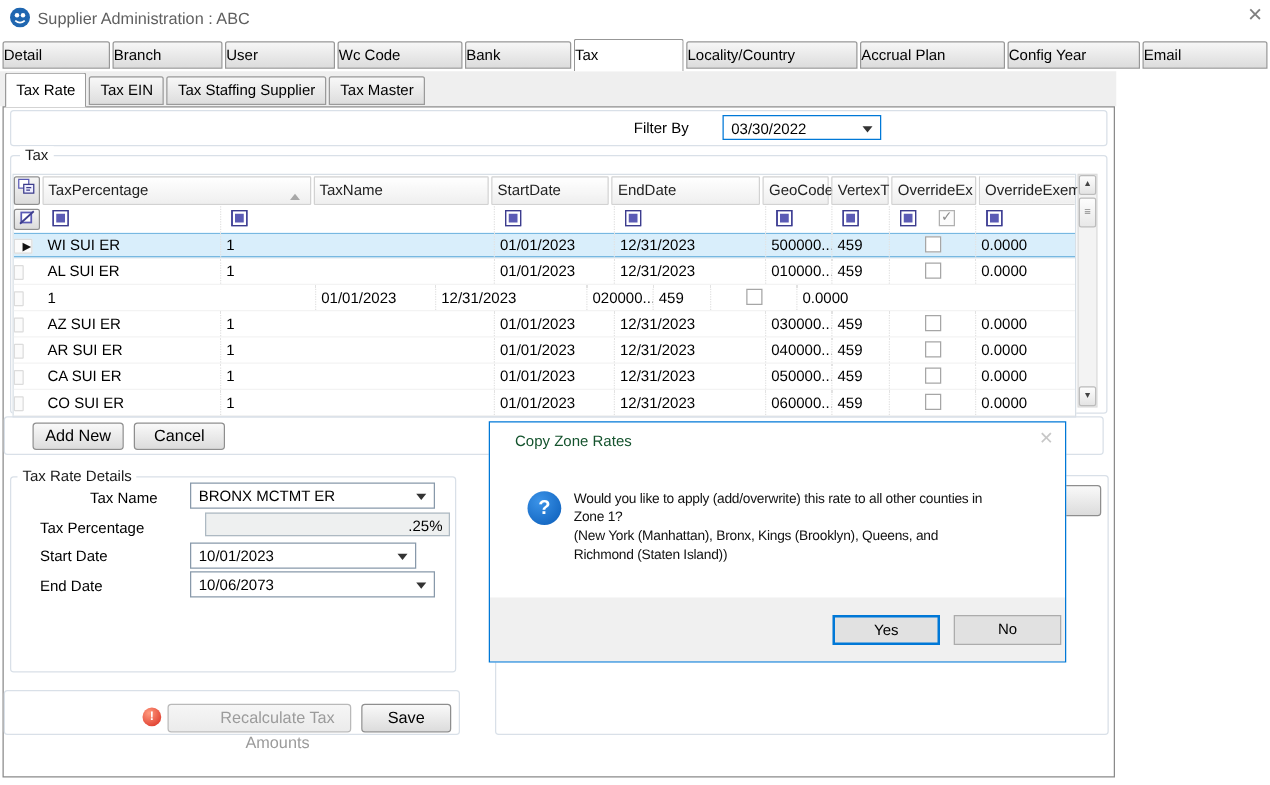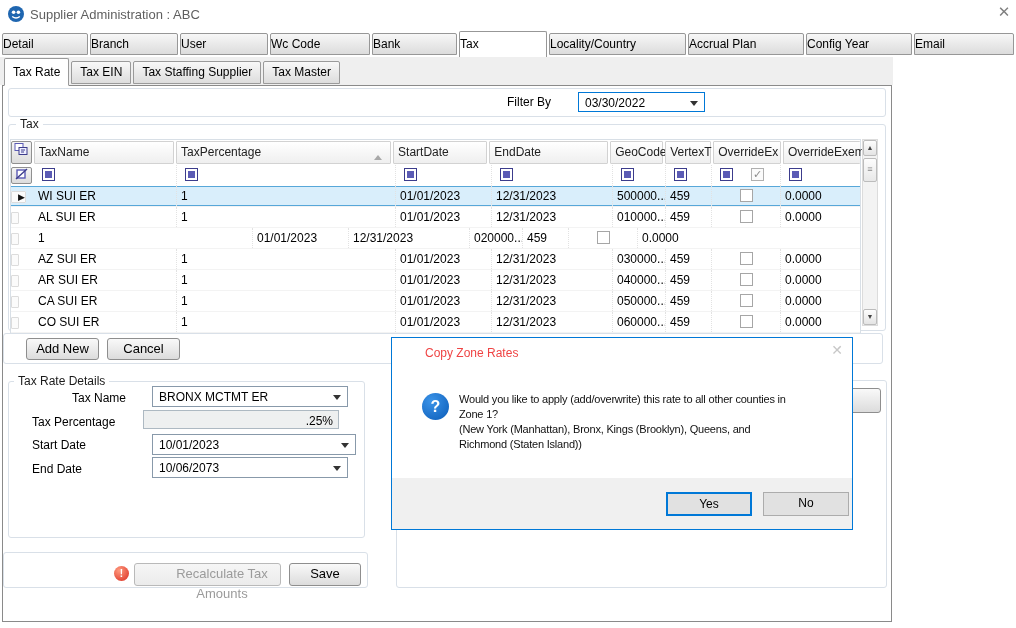--- a/index.html
+++ b/index.html
@@ -72,21 +72,21 @@
   .form-label{position:absolute;left:32px;color:#000;z-index:3;}
   .input{position:absolute;box-sizing:border-box;border:1px solid #adb9c2;background:#eef0f0;z-index:3;}
   .input .val{position:absolute;right:5px;top:2px;line-height:16px;}
   
   .err-icon{position:absolute;width:15px;height:15px;border-radius:50%;z-index:3;
             background:radial-gradient(circle at 35% 30%, #ff9a7e, #d92b1f);
             color:#fff;font-weight:bold;font-size:10px;line-height:15px;text-align:center;}
   
   .dialog{position:absolute;left:391px;top:337px;width:462px;height:193px;background:#fff;
           border:1px solid #0078d7;box-sizing:border-box;z-index:10;}
-  .dlg-title{position:absolute;left:33px;top:8px;color:#ef4444;}
+  .dlg-title{position:absolute;left:20px;top:8px;color:#14532d;}
   .dlg-close{position:absolute;right:9px;top:4px;font-size:14px;color:#c7c7c7;}
   .q-icon{position:absolute;left:30px;top:55px;width:27px;height:27px;border-radius:50%;
           background:radial-gradient(circle at 35% 30%, #3b93e8, #0a5cb8);
           color:#fff;font-weight:bold;font-size:16px;line-height:27px;text-align:center;}
   .dlg-msg{position:absolute;left:67px;top:54px;font-size:11px;line-height:15px;letter-spacing:-0.2px;white-space:pre;color:#111;}
   .dlg-footer{position:absolute;left:0;bottom:0;width:460px;height:51px;background:#f0f0f0;}
   .dlg-btn{position:absolute;top:14px;width:86px;height:24px;background:#e1e1e1;box-sizing:border-box;
            text-align:center;line-height:21px;}
   .dlg-yes{left:274px;border:2px solid #0078d7;}
   .dlg-no{left:371px;border:1px solid #acacac;}
@@ -143,25 +143,25 @@
   <div class="grid">
 
     <div class="ghead">
       <div class="corner-btn">
         <svg width="15" height="15" viewBox="0 0 15 15">
           <rect x="1" y="1.5" width="8" height="7" fill="#fff" stroke="#5b5bb5"></rect>
           <rect x="5" y="5.5" width="8" height="7" fill="#eeeeff" stroke="#3c3c8c"></rect>
           <path d="M7 8h4M7 10h3" stroke="#3c3c8c" stroke-width="1"></path>
         </svg>
       </div>
-      <div class="hc w-name">TaxName</div>
       <div class="hc w-pct">
         <span>TaxPercentage</span>
         <span class="sort-ind"></span>
       </div>
+      <div class="hc w-name">TaxName</div>
       <div class="hc w-start">StartDate</div>
       <div class="hc w-end">EndDate</div>
       <div class="hc w-geo">GeoCode</div>
       <div class="hc w-vtx">VertexT</div>
       <div class="hc w-ovex">OverrideEx</div>
       <div class="hc w-ovexem" style="margin-right:0;">OverrideExem</div>
     </div>
 
     <div class="gfilter">
       <div class="fcorner">
@@ -274,26 +274,26 @@
   <div class="gbox" style="left:8px;top:381px;width:357px;height:157px;"></div>
   <span class="glabel" style="left:14px;top:374px;">Tax Rate Details</span>
 
   <span class="form-label" style="top:391px;margin-left:40px;">Tax Name</span>
   <div class="combo" style="left:152px;top:386px;width:196px;height:21px;padding-left:48px;">
     <span class="val">BRONX  MCTMT ER</span>
     <span class="arr-down"></span>
   </div>
 
   <span class="form-label" style="top:415px;">Tax Percentage</span>
-  <div class="input" style="left:143px;top:410px;width:196px;height:19px;padding-left:44px;">
+  <div class="input" style="left:164px;top:410px;width:196px;height:19px;padding-left:44px;">
     <span class="val">.25%</span>
   </div>
 
   <span class="form-label" style="top:438px;">Start Date</span>
-  <div class="combo" style="left:152px;top:434px;width:204px;height:21px;">
+  <div class="combo" style="left:152px;top:434px;width:181px;height:21px;">
     <span class="val">10/01/2023</span>
     <span class="arr-down"></span>
   </div>
 
   <span class="form-label" style="top:462px;">End Date</span>
   <div class="combo" style="left:152px;top:457px;width:196px;height:21px;">
     <span class="val">10/06/2073</span>
     <span class="arr-down"></span>
   </div>
 

